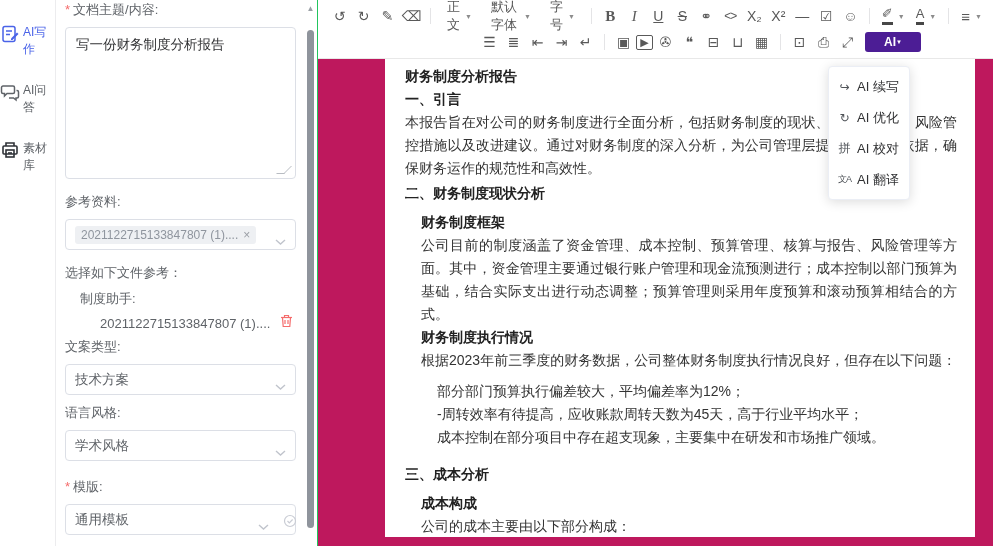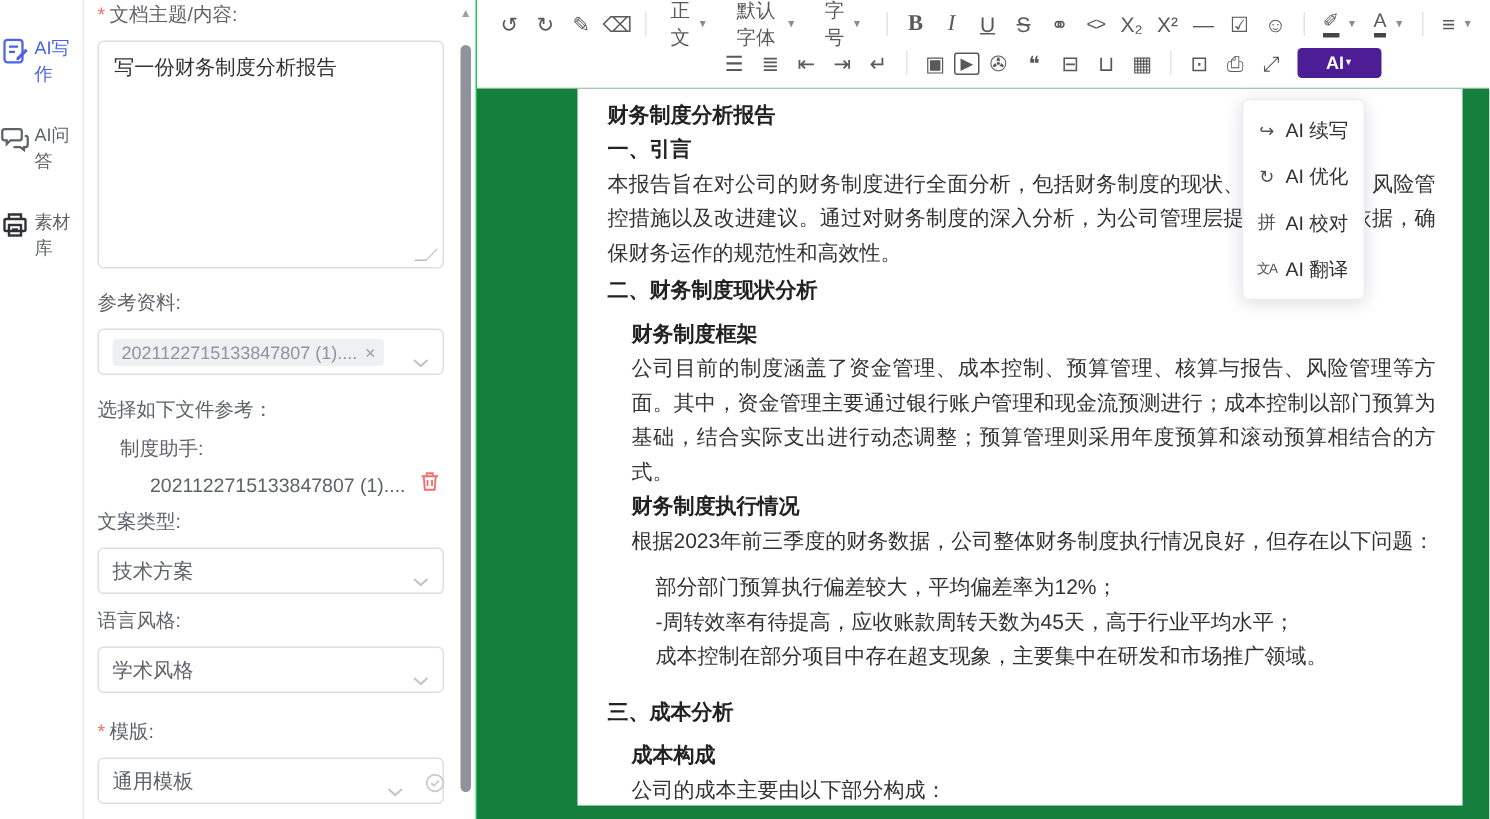--- a/index.html
+++ b/index.html
@@ -76,21 +76,21 @@
   .it { font-style:italic; font-family:"Liberation Serif",serif; }
   .ul { text-decoration:underline; }
   .st { text-decoration:line-through; }
   .pen { border-bottom:3px solid #474747; padding-bottom:0; line-height:1.1; }
   .ai-btn { background:#4c1d95; color:#fff; border-radius:3px; height:20px; padding:0 19px;
     display:flex; align-items:center; gap:0; font-size:12px; font-weight:bold;
     margin-left:5px; cursor:pointer; }
   .ai-btn .caret { color:#fff; font-size:6px; }
 
   
-  .canvas { flex:1; background:#15803d; position:relative; overflow:hidden; }
+  .canvas { flex:1; background:#be185d; position:relative; overflow:hidden; }
   .page { position:absolute; left:67px; top:0; width:590px; height:478px; background:#fff;
     padding:6px 18px 0 20px; font-size:14px; color:#333; line-height:23px; }
   .doc-title { font-weight:bold; color:#222; }
   .doc-h2 { font-weight:bold; color:#222; }
   .doc-h3 { font-weight:bold; color:#222; padding-left:16px; }
   .doc-p { padding-left:16px; text-align:justify; }
   .doc-p.flush { padding-left:0; }
   .doc-li { padding-left:32px; }
   .mt2 { margin-top:2px; } .mt6 { margin-top:6px; } .mt8 { margin-top:8px; } .mt12 { margin-top:14px; }
 

